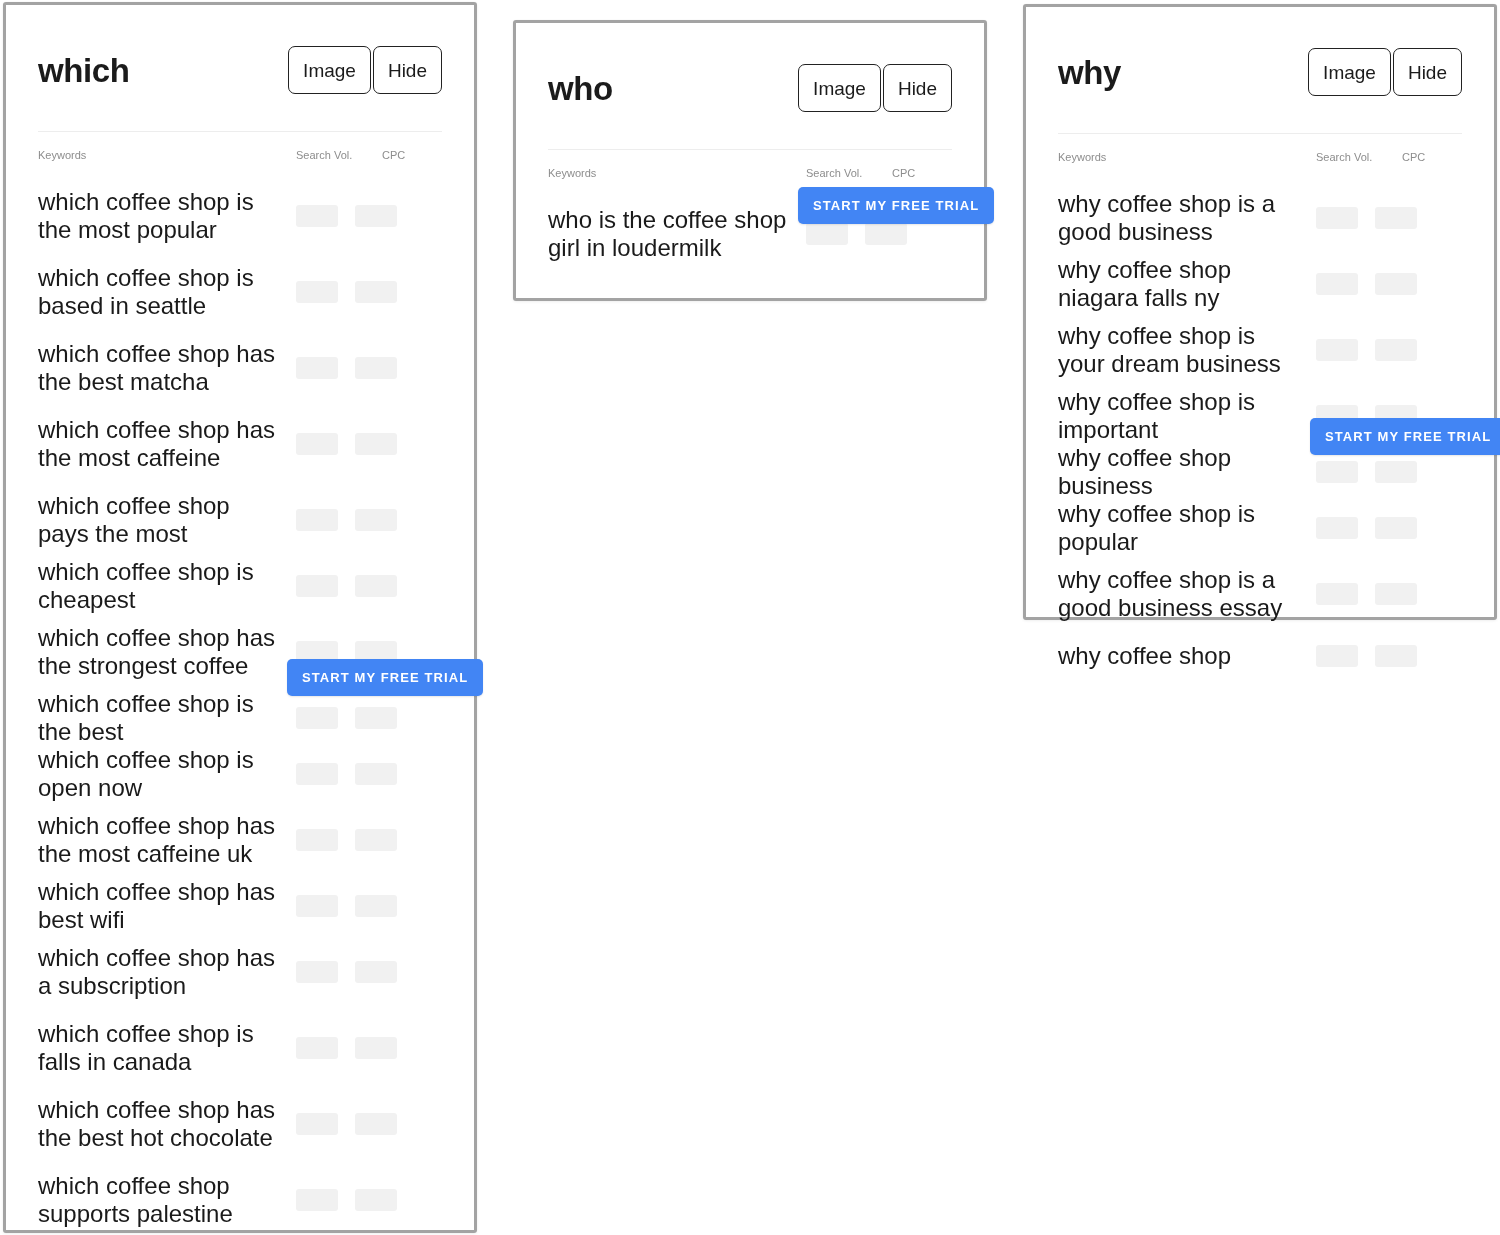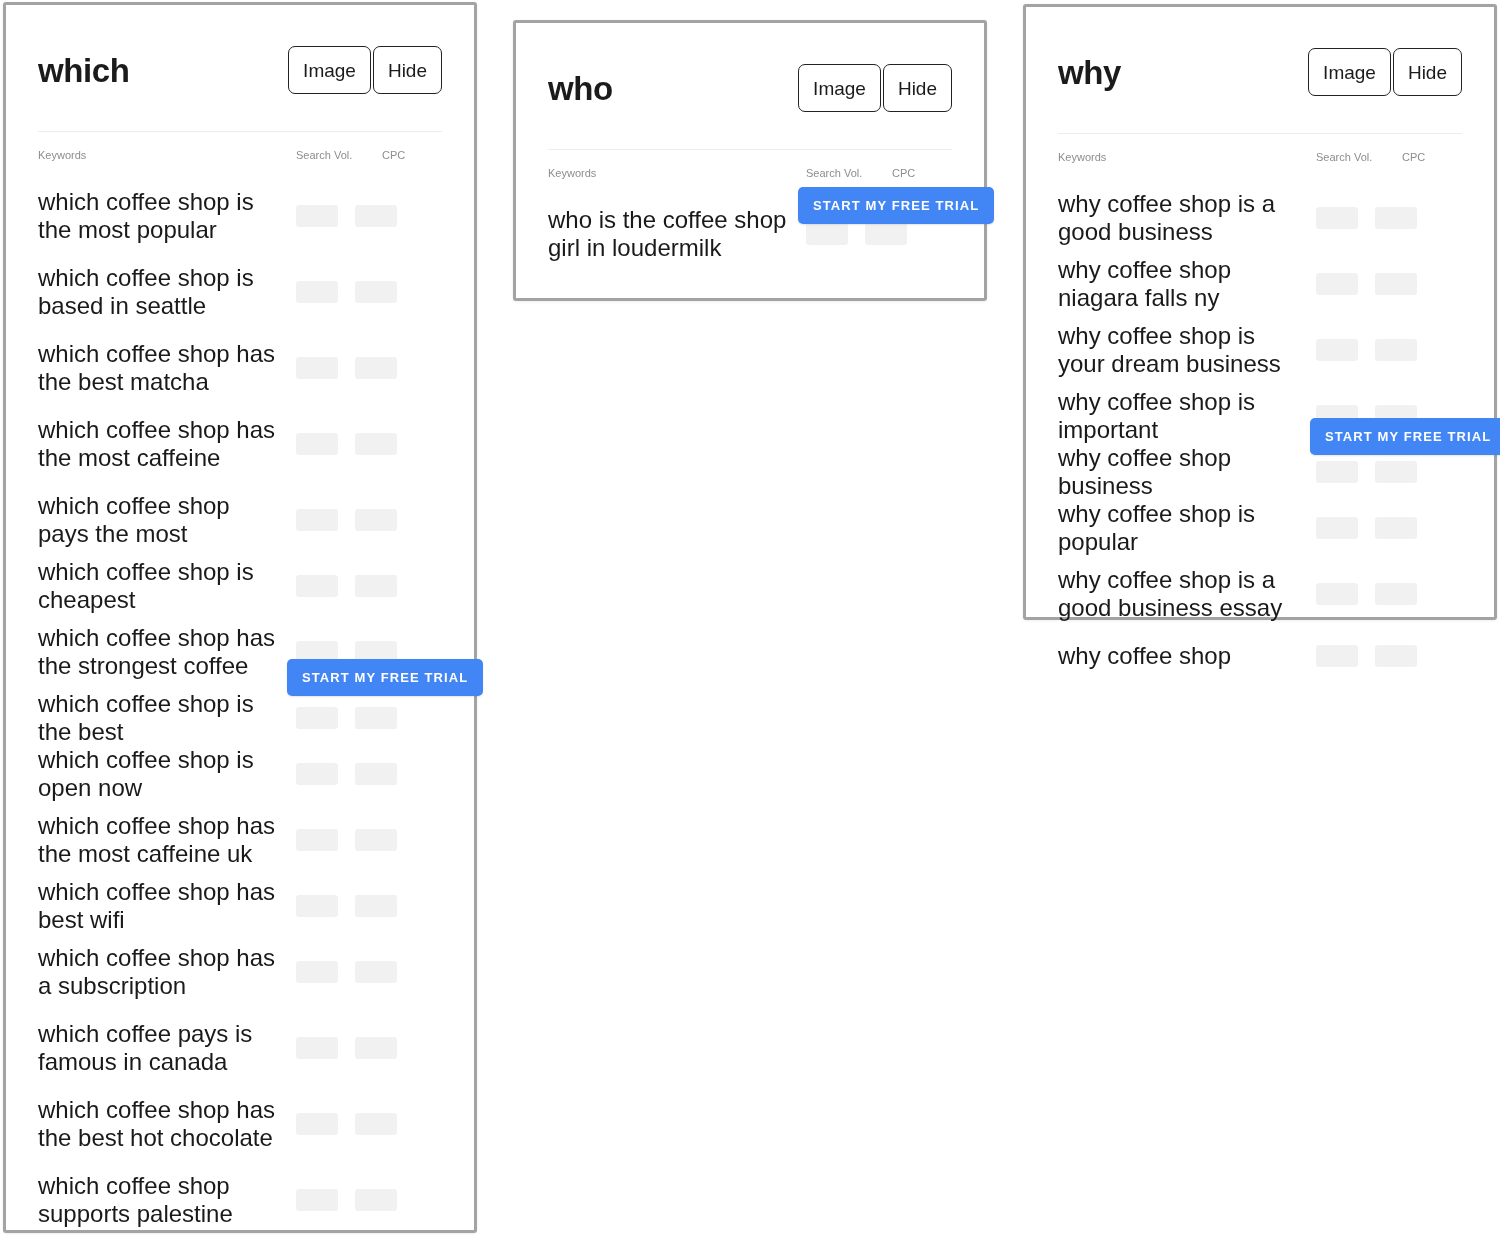--- a/index.html
+++ b/index.html
@@ -226,21 +226,21 @@
         </div>
       </div>
       <div class="row row-2line">
         <div class="row-kw">which coffee shop has a subscription</div>
         <div class="row-metrics">
           <span class="bar"></span>
           <span class="bar bar-cpc"></span>
         </div>
       </div>
       <div class="row row-2line">
-        <div class="row-kw">which coffee pays is famous in canada</div>
+        <div class="row-kw">which coffee shop is falls in canada</div>
         <div class="row-metrics">
           <span class="bar"></span>
           <span class="bar bar-cpc"></span>
         </div>
       </div>
       <div class="row row-2line">
         <div class="row-kw">which coffee shop has the best hot chocolate</div>
         <div class="row-metrics">
           <span class="bar"></span>
           <span class="bar bar-cpc"></span>

